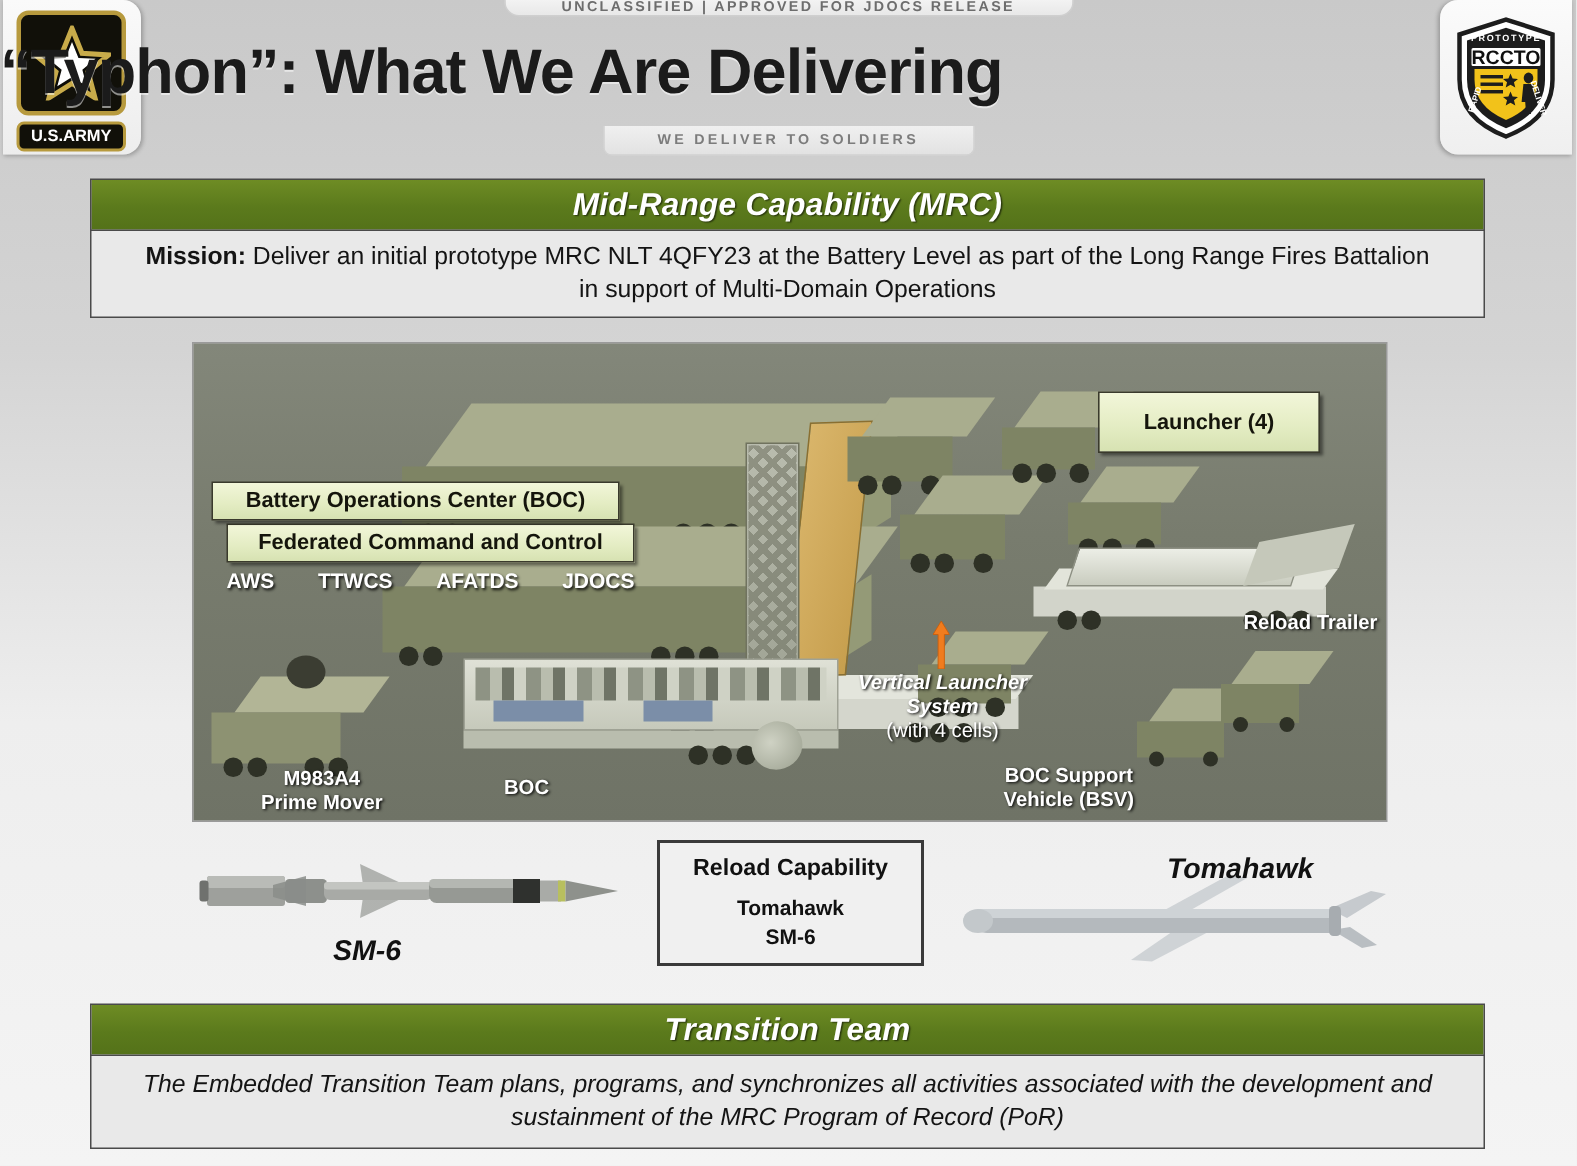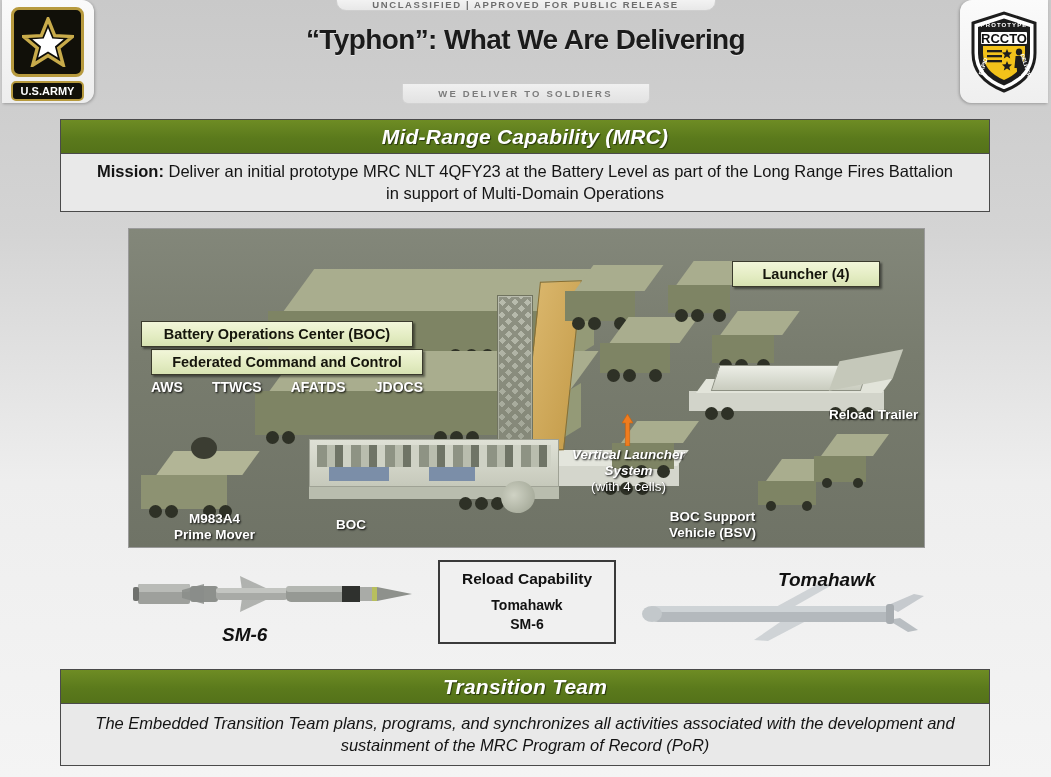--- a/index.html
+++ b/index.html
@@ -29,22 +29,22 @@
     font-size: 9.5px; letter-spacing: 1.6px; color: #6d6d6d;
     font-weight: 600; white-space: nowrap; line-height: 10px;
   }
 
   
   .header {
     position: absolute; top: 0; left: 0; width: 1051px; height: 112px;
   }
   .title {
     position: absolute; top: 24px; left: 0; width: 1051px;
-    text-align: center;
-    font-size: 28px; font-weight: bold; color: #1b1b1b;
+    text-align: left;
+    font-size: 42px; font-weight: bold; color: #1b1b1b;
     letter-spacing: -0.6px;
     text-shadow: 0 1px 0 #ffffff88;
     white-space: nowrap;
   }
   .tagline-wrap {
     position: absolute; top: 84px; left: 50%; transform: translateX(-50%);
     width: 248px; height: 20px;
     background: linear-gradient(180deg,#f0f0f0 0%,#e2e2e2 100%);
     border: 1px solid #d2d2d2; border-top: none;
     border-radius: 0 0 6px 6px;
@@ -134,21 +134,21 @@
   .callout {
     position: absolute;
     background: linear-gradient(180deg,#f2f6d9 0%,#e3ecc2 60%,#d7e2b2 100%);
     border: 1px solid #3a3a2c;
     box-shadow: 2px 2px 2px rgba(0,0,0,.45);
     display: flex; align-items: center; justify-content: center;
     color: #15150c; font-weight: bold;
   }
   #callout-boc   { left: 12px; top: 92px;  width: 272px; height: 26px; font-size: 14.5px; }
   #callout-fc2   { left: 22px; top: 120px; width: 272px; height: 26px; font-size: 14.5px; }
-  #callout-lnchr { left: 603px; top: 32px; width: 148px; height: 26px; font-size: 14.5px; }
+  #callout-lnchr { left: 603px; top: 32px; width: 148px; height: 41px; font-size: 14.5px; }
 
   .c2-systems {
     position: absolute; left: 22px; top: 150px; width: 272px;
     display: flex; justify-content: space-between;
     font-size: 14px; font-weight: bold; color: #ffffff;
     text-shadow: 1px 1px 2px rgba(0,0,0,.9);
   }
 
   .photo-label {
     position: absolute;
@@ -196,21 +196,21 @@
 
   #sm6-art      { position: absolute; left: 130px; top: 566px; width: 290px; height: 56px; }
   #tomahawk-art { position: absolute; left: 636px; top: 582px; width: 290px; height: 62px; }
 </style>
 </head>
 <body>
 
 <div id="slide">
 
   <div class="classif-wrap">
-    <span class="classif-text">UNCLASSIFIED | APPROVED FOR PUBLIC RELEASE</span>
+    <span class="classif-text">UNCLASSIFIED | APPROVED FOR JDOCS RELEASE</span>
   </div>
 
   <div class="header">
 
     <div class="army-logo">
       <div class="army-star-box">
         <svg width="52" height="50" viewBox="0 0 52 50" aria-hidden="true">
           <polygon points="26,2 32.7,18.6 50.5,19.6 36.7,31 41.3,48.2 26,38.6 10.7,48.2 15.3,31 1.5,19.6 19.3,18.6" fill="#0d0c07" stroke="#c8ab4a" stroke-width="3.4"></polygon>
           <polygon points="26,11 30.3,21.6 41.7,22.2 32.9,29.5 35.8,40.5 26,34.4 16.2,40.5 19.1,29.5 10.3,22.2 21.7,21.6" fill="#ffffff"></polygon>
         </svg>

